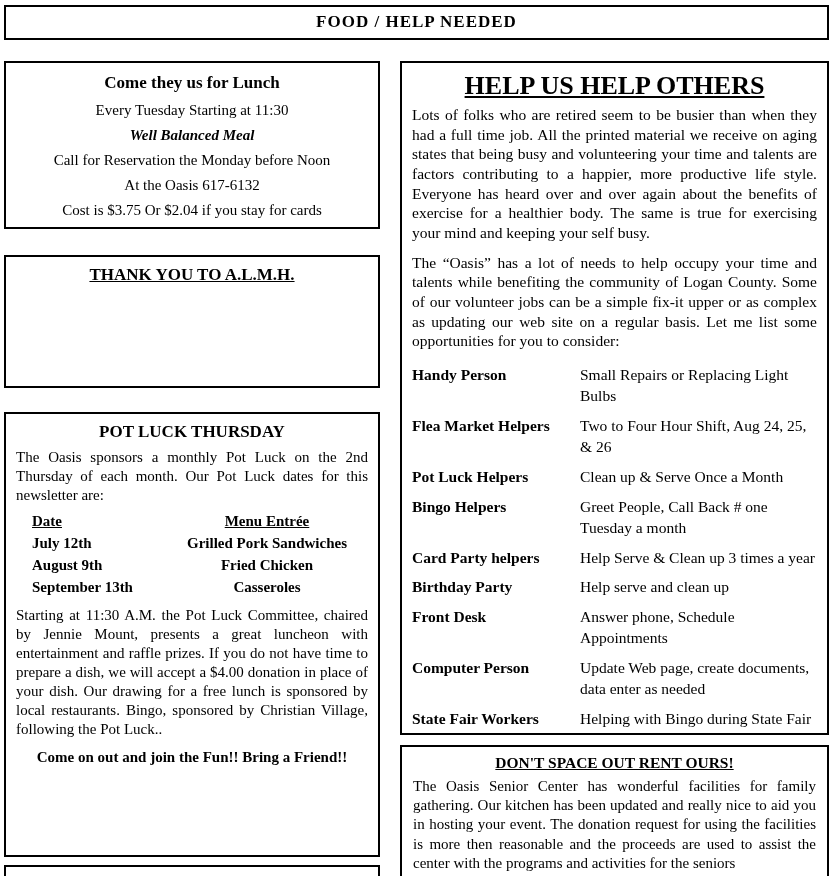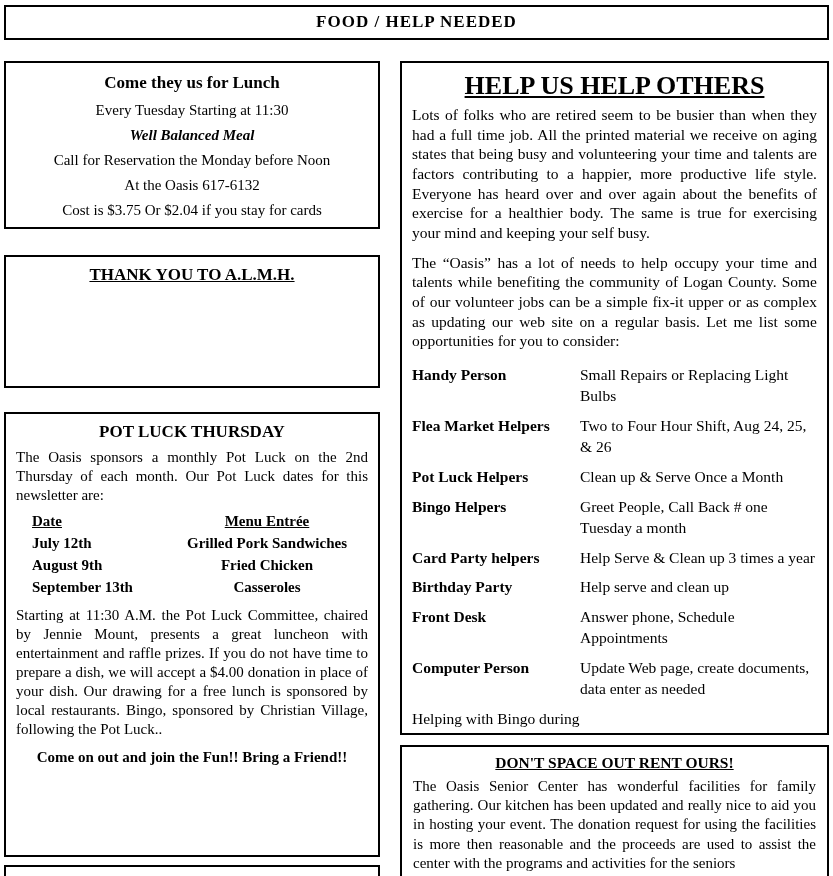--- a/index.html
+++ b/index.html
@@ -148,20 +148,21 @@
 
           <div class="opp-role">Birthday Party</div>
           <div class="opp-desc">Help serve and clean up</div>
 
           <div class="opp-role">Front Desk</div>
           <div class="opp-desc">Answer phone, Schedule Appointments</div>
 
           <div class="opp-role">Computer Person</div>
           <div class="opp-desc">Update Web page, create documents, data enter as needed</div>
 
+          <div class="opp-role">State Fair Workers</div>
           <div class="opp-desc">Helping with Bingo during State Fair</div>
         </div>
       </div>
 
       <div class="box rent-box">
         <div class="rent-title">DON'T SPACE OUT RENT OURS!</div>
         <div class="rent-body">The Oasis Senior Center has wonderful facilities for family gathering. Our kitchen has been updated and really nice to aid you in hosting your event. The donation request for using the facilities is more then reasonable and the proceeds are used to assist the center with the programs and activities for the seniors</div>
       </div>
 
     </div>

